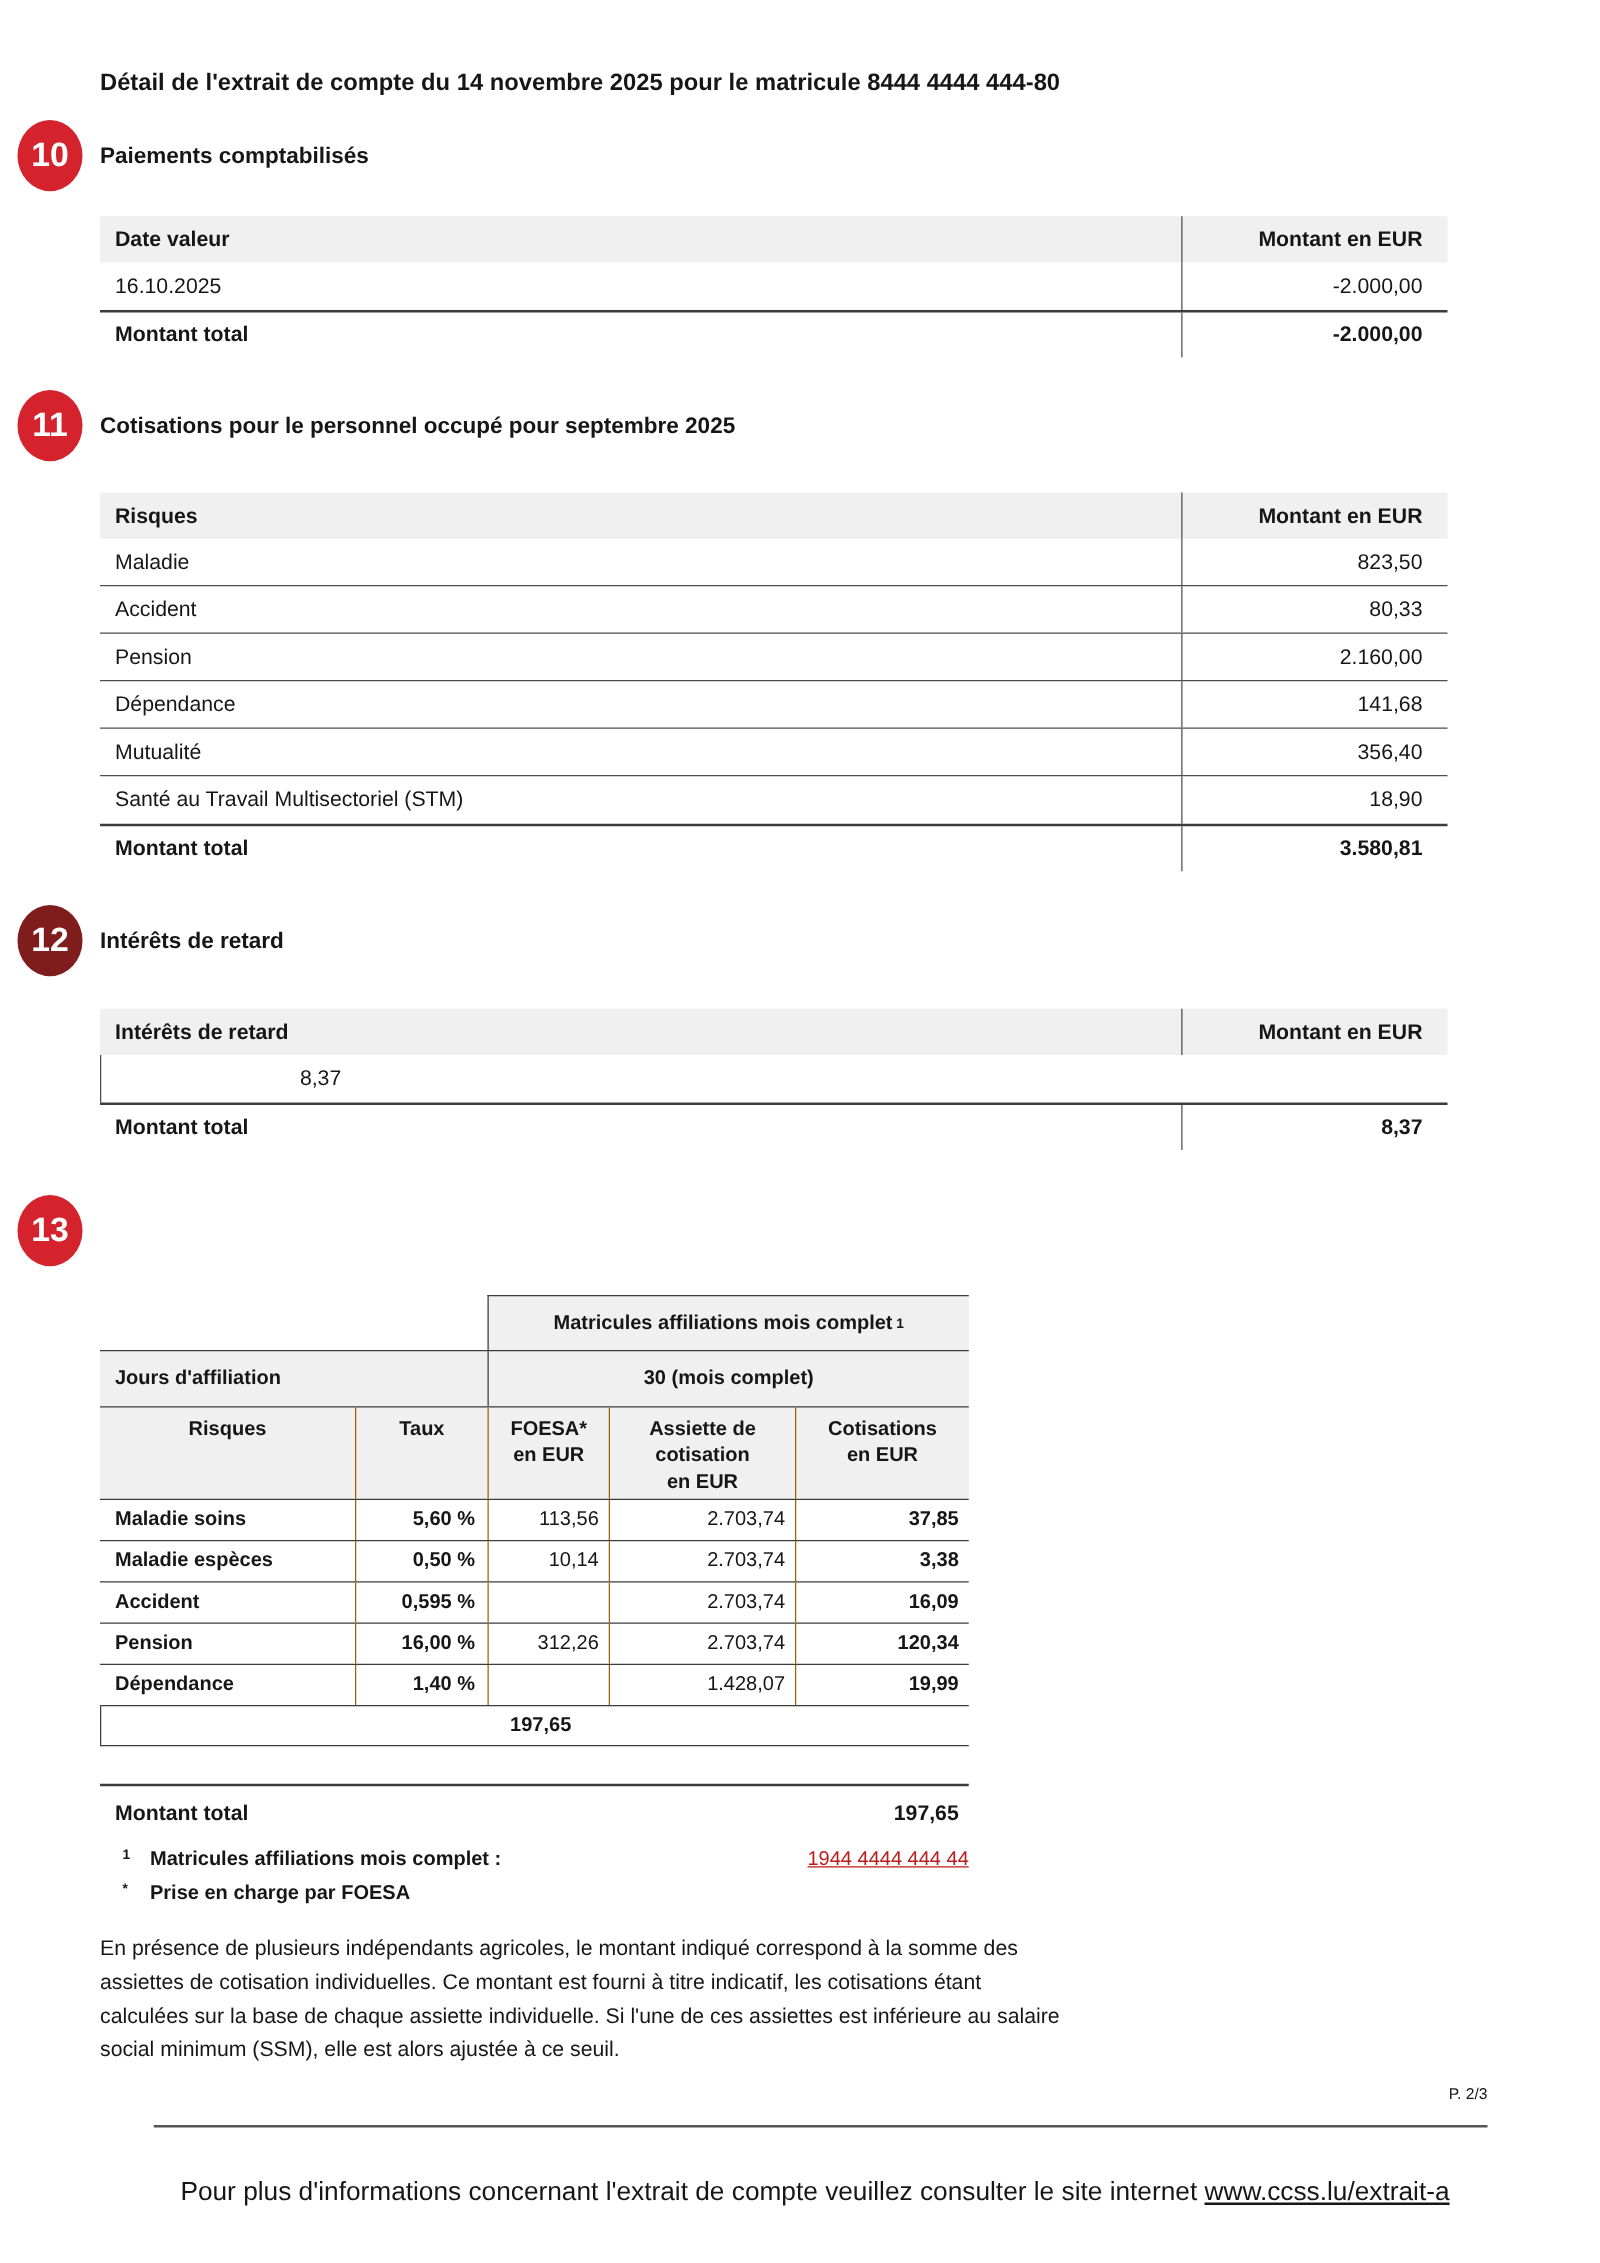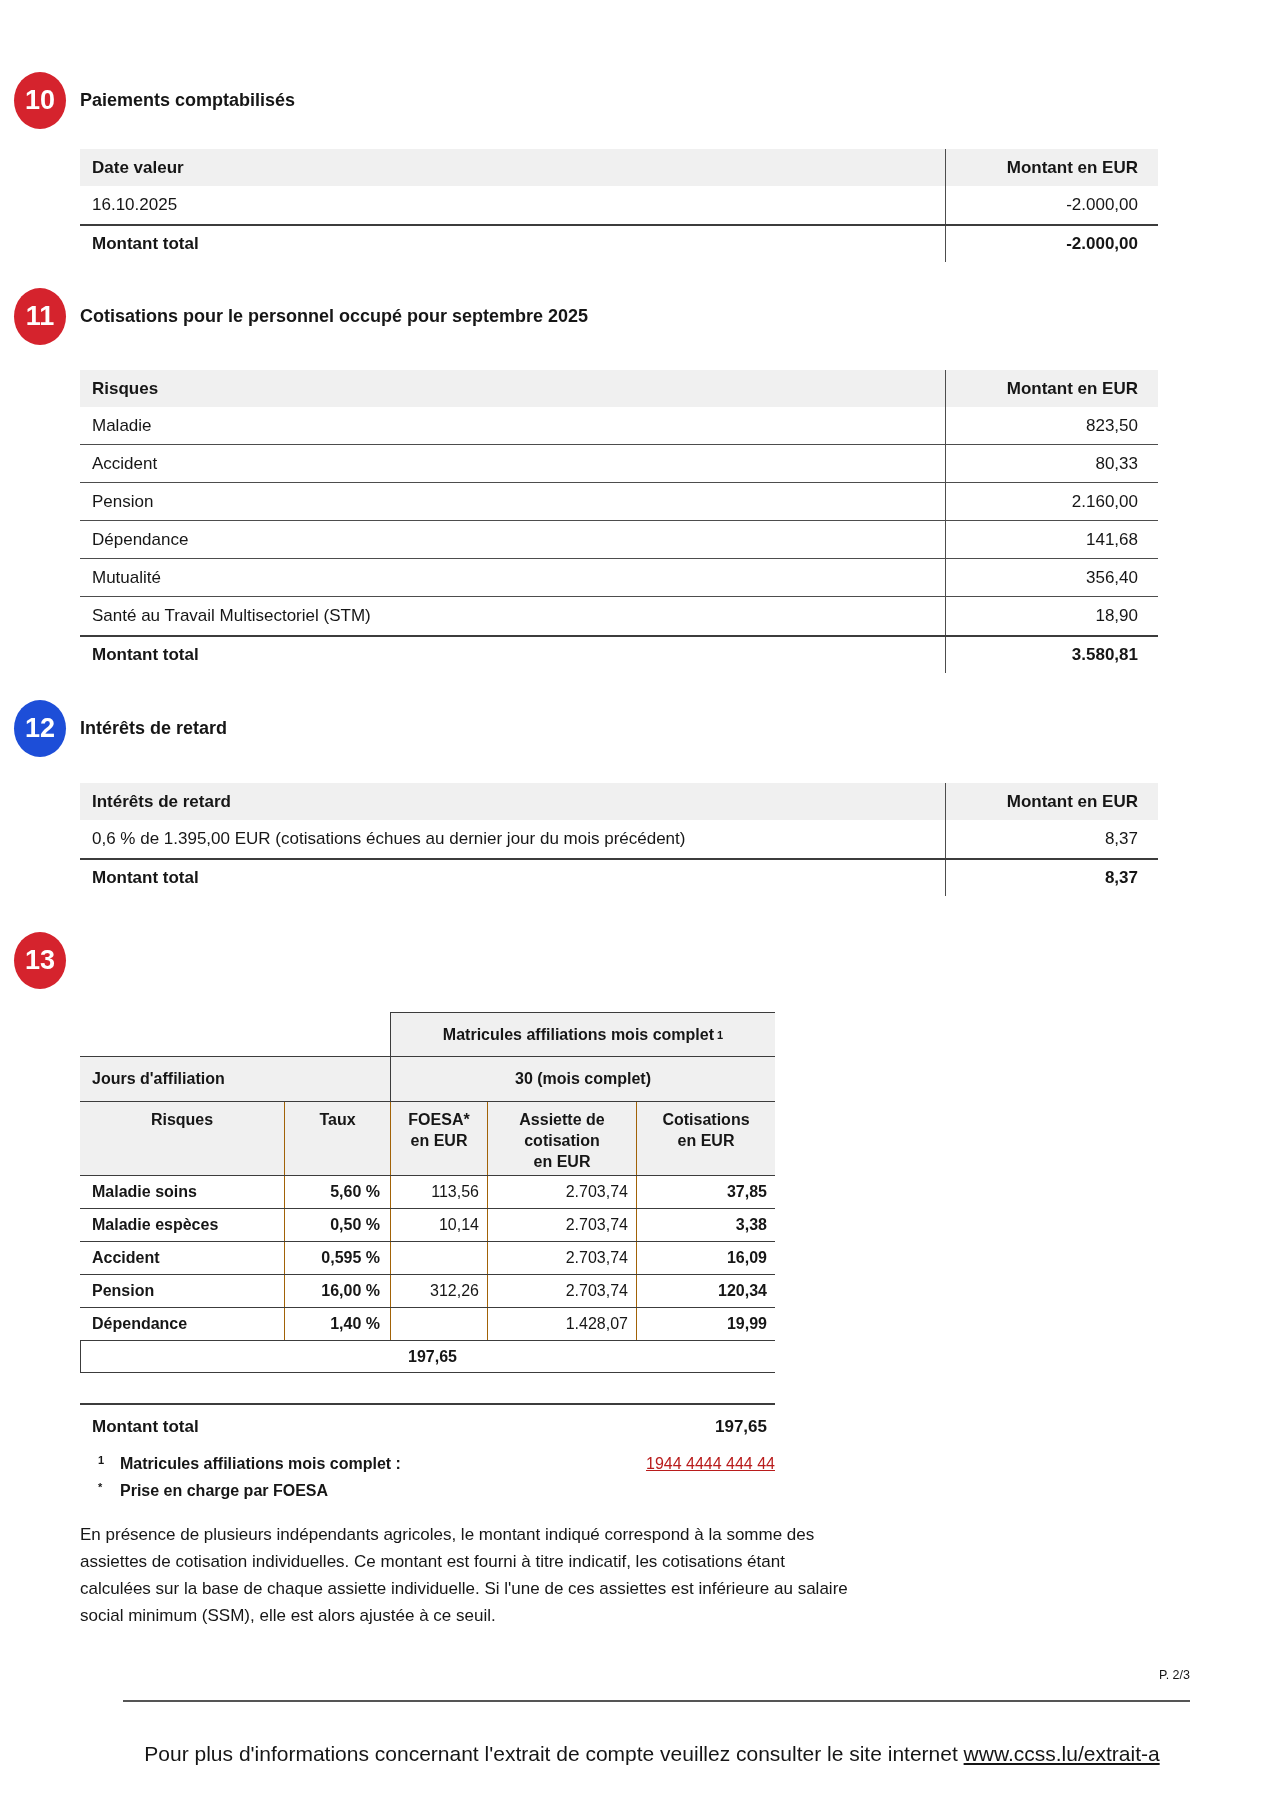--- a/index.html
+++ b/index.html
@@ -70,20 +70,21 @@
   .frule{position:absolute;top:1700px;left:123px;width:1067px;border-top:2px solid #555;}
   .ftext{position:absolute;top:1742px;left:114px;width:1076px;text-align:center;font-size:21px;}
   .ftext a{color:#161616;text-decoration:underline;}
   sup.hdr-sup{font-size:11px;margin-left:3px;}
 </style>
 </head>
 <body>
 
 <div class="content">
 
+  <div class="title">Détail de l'extrait de compte du 14 novembre 2025 pour le matricule 8444 4444 444-80</div>
 
   <div class="section s10">
     <div class="sec-head">
       <div class="badge" style="background: rgb(213, 35, 45);">10</div>
       <h2 class="sec-title">Paiements comptabilisés</h2>
     </div>
     <div class="wtable mt20">
       <div class="wt-header" style="background: rgb(240, 240, 240);">
         <div class="c1">Date valeur</div>
         <div class="c2">Montant en EUR</div>
@@ -139,31 +140,30 @@
       </div>
       <div class="wt-total">
         <div class="c1">Montant total</div>
         <div class="c2">3.580,81</div>
       </div>
     </div>
   </div>
 
   <div class="section s12">
     <div class="sec-head">
-      <div class="badge" style="background: #1d4ed8;">12</div>
+      <div class="badge" style="background: #7f1d1d;">12</div>
       <h2 class="sec-title">Intérêts de retard</h2>
     </div>
     <div class="wtable mt26">
       <div class="wt-header" style="background: rgb(240, 240, 240);">
         <div class="c1">Intérêts de retard</div>
         <div class="c2">Montant en EUR</div>
       </div>
       <div class="wt-rows">
         <div class="wt-row">
-          <div class="c1">0,6 % de 1.395,00 EUR (cotisations échues au dernier jour du mois précédent)</div>
           <div class="c2">8,37</div>
         </div>
       </div>
       <div class="wt-total">
         <div class="c1">Montant total</div>
         <div class="c2">8,37</div>
       </div>
     </div>
   </div>
 

